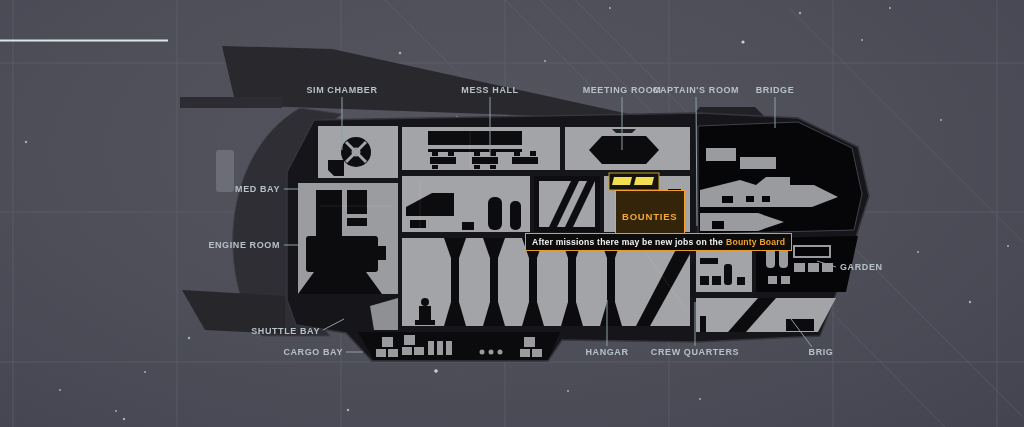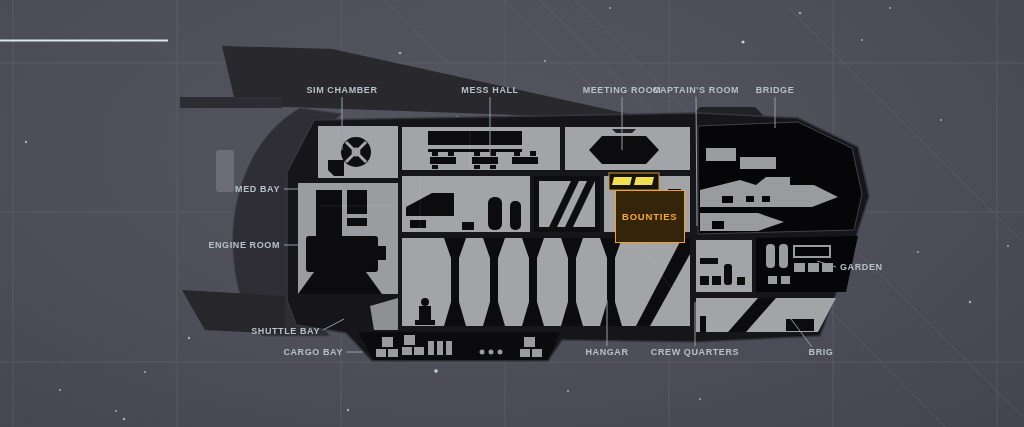--- a/index.html
+++ b/index.html
@@ -305,14 +305,17 @@
     <polygon points="636,177 654,177 652,185 634,185" fill="#f2de52"></polygon>
     <rect x="650" y="190" width="8" height="4" fill="#0c0c0e"></rect>
   </g>
 
   <polygon points="637,208 652,227 643,227 643,237 631,237 631,227 622,227" fill="#f5a12c"></polygon>
 </svg>
 
 
   <div class="bounties-badge">BOUNTIES</div>
 
+  <div class="bounty-tooltip">
+    <span>After missions there may be new jobs on the</span><span class="hl">Bounty Board</span>
+  </div>
 
 </div>
 
 </body></html>

